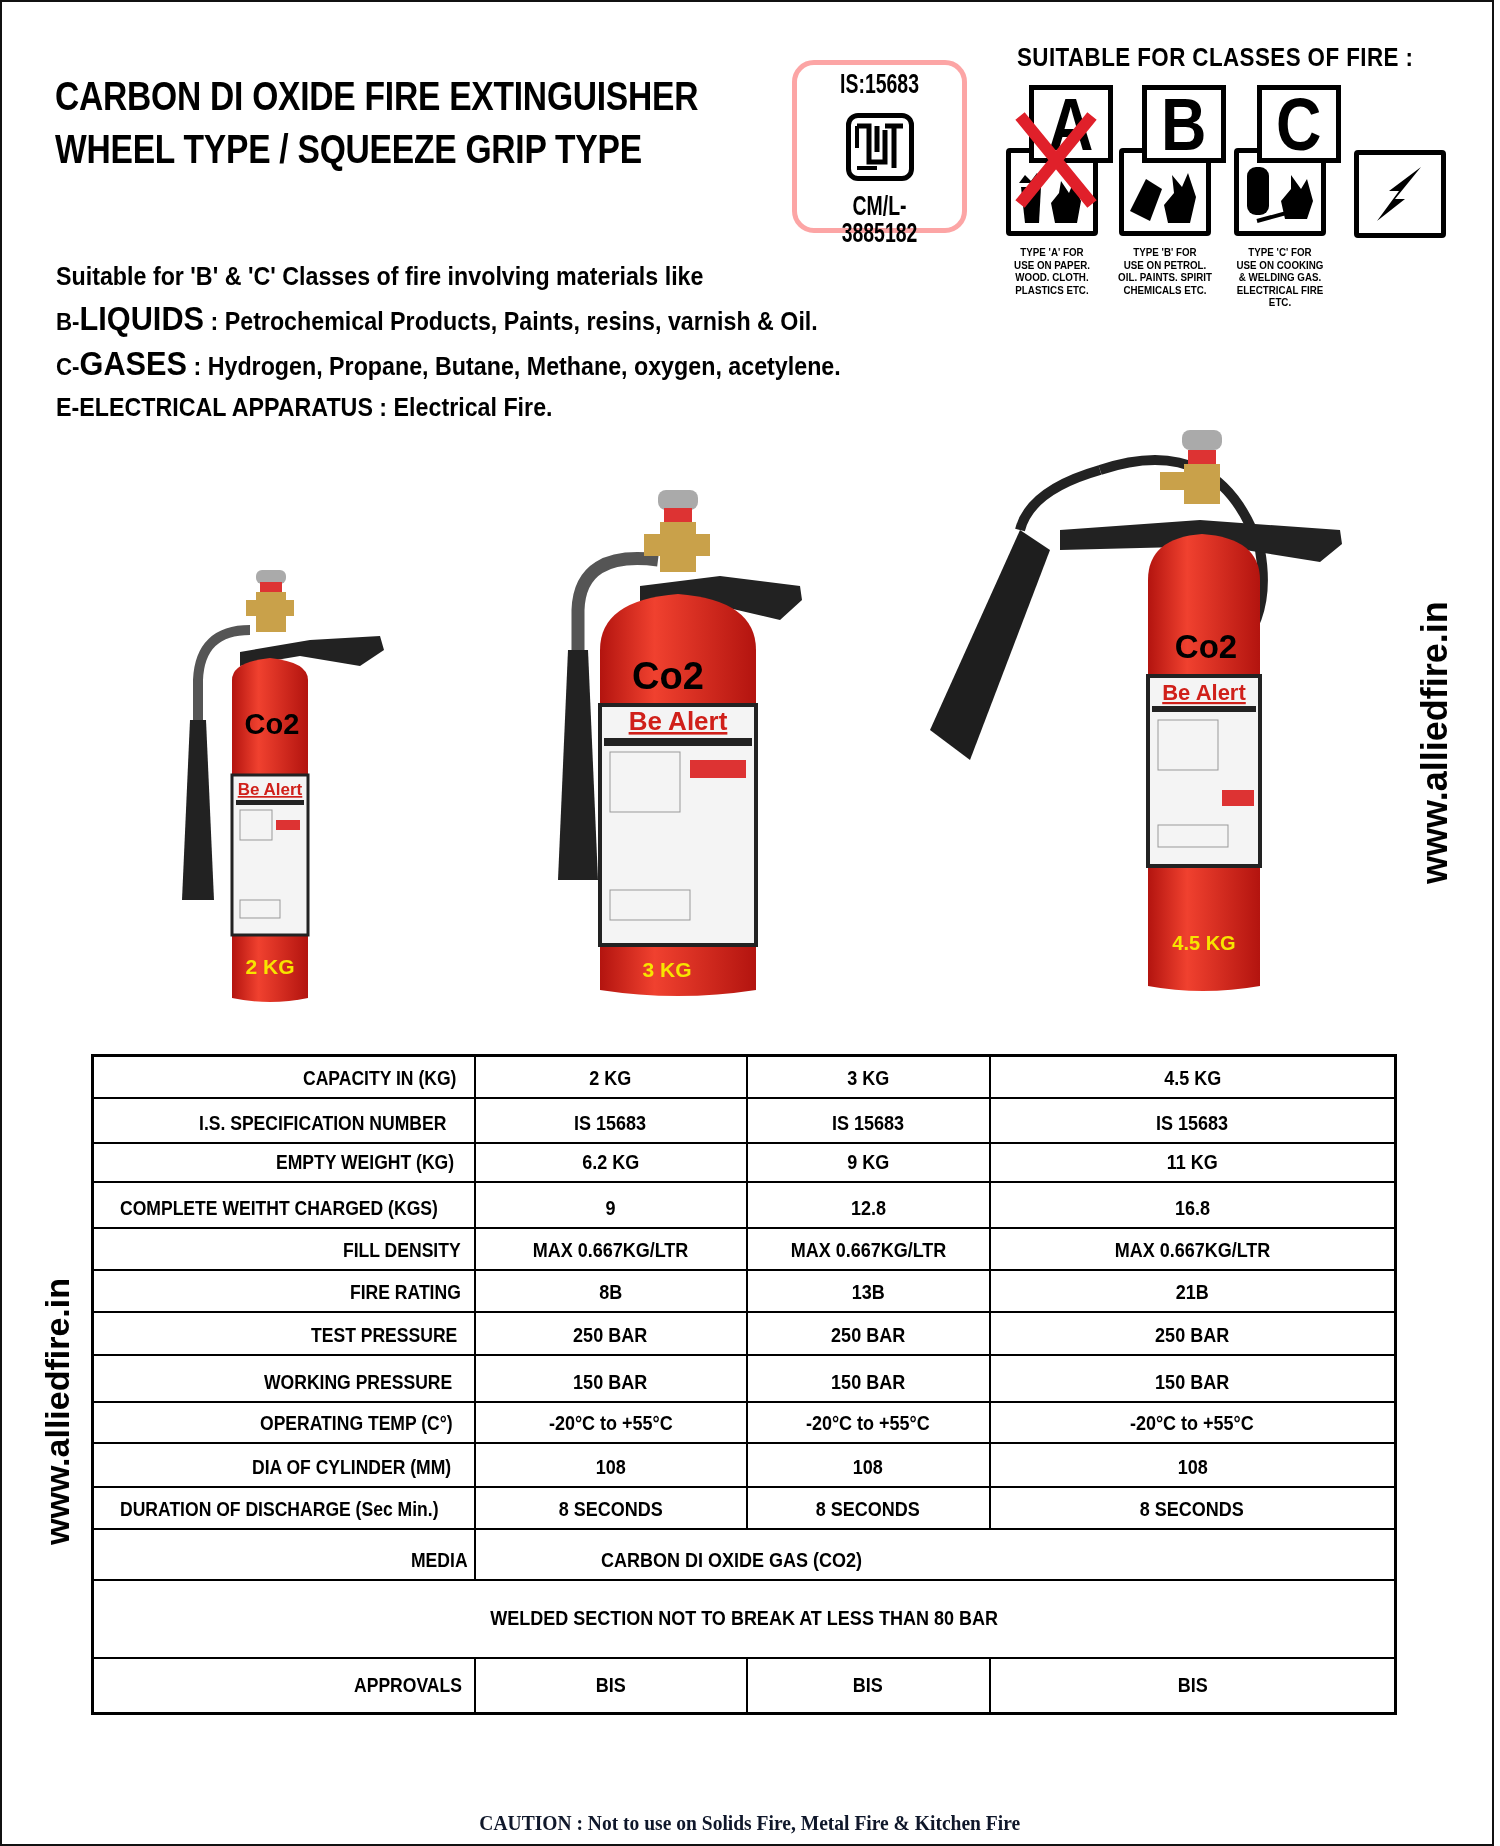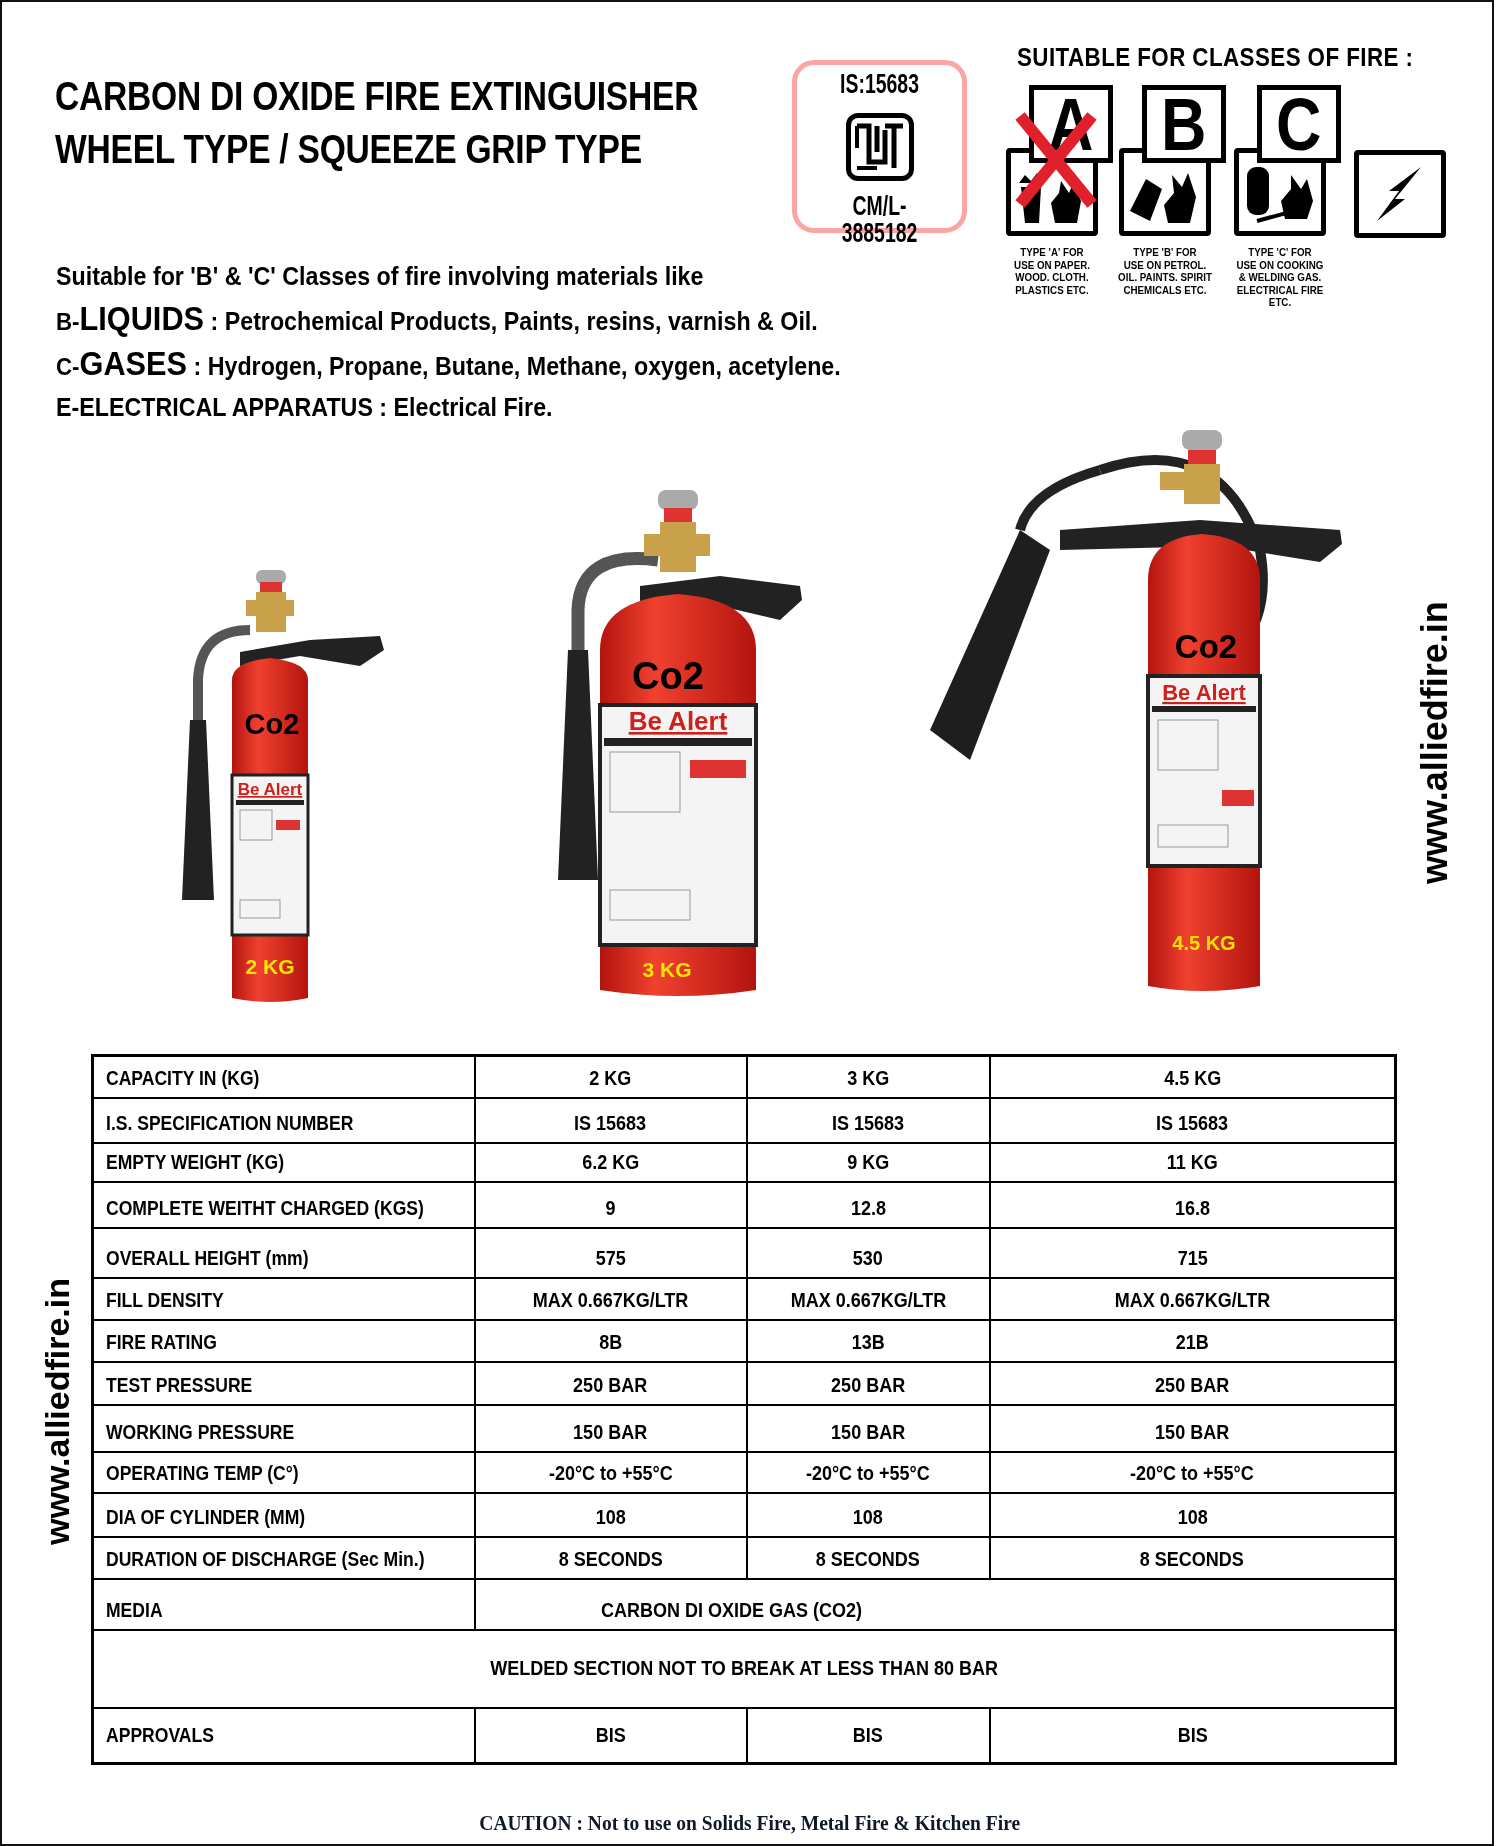--- a/index.html
+++ b/index.html
@@ -31,21 +31,21 @@
   
   .ext-label-co2 { position: absolute; font-weight: bold; color: #000; text-align: center; }
   .ext-kg { position: absolute; font-weight: bold; color: #f7e400; text-align: center; }
 
   
   .vert-text { position: absolute; font-weight: bold; white-space: nowrap; transform: rotate(-90deg); transform-origin: left top; }
 
   
   .spec-table { position: absolute; left: 91px; top: 1054px; width: 1303px; border-collapse: collapse; table-layout: fixed; }
   .spec-table td { border: 2.5px solid #000; font-weight: bold; font-size: 20px; vertical-align: bottom; padding: 0 0 7px 0; white-space: nowrap; }
-  .spec-table td.lbl { padding-left: 12px; text-align: left; font-size: 19.5px; }
+  .spec-table td.lbl { padding-left: 12px; text-align: right; font-size: 19.5px; }
   .spec-table td.val { text-align: center; }
   .spec-table .cell-inner { display: inline-block; transform: scaleX(0.9); transform-origin: left center; }
   .spec-table .val .cell-inner { transform-origin: center center; }
   .outer { border: 3px solid #000; }
 
   .caution { position: absolute; left: 0; width: 1500px; top: 1811px; text-align: center; color: #0f172a; font-weight: bold; font-size: 21px; font-family: Liberation Serif, serif; }
   .caution span { display: inline-block; transform: scaleX(0.93); }
 </style>
 </head>
 <body>
@@ -237,26 +237,20 @@
       <td class="val"><span class="cell-inner">6.2 KG</span></td>
       <td class="val"><span class="cell-inner">9 KG</span></td>
       <td class="val"><span class="cell-inner">11 KG</span></td>
     </tr>
     <tr style="height:46px;">
       <td class="lbl"><span class="cell-inner">COMPLETE WEITHT CHARGED (KGS)</span></td>
       <td class="val"><span class="cell-inner">9</span></td>
       <td class="val"><span class="cell-inner">12.8</span></td>
       <td class="val"><span class="cell-inner">16.8</span></td>
     </tr>
-    <tr style="height:50px;">
-      <td class="lbl"><span class="cell-inner">OVERALL HEIGHT (mm)</span></td>
-      <td class="val"><span class="cell-inner">575</span></td>
-      <td class="val"><span class="cell-inner">530</span></td>
-      <td class="val"><span class="cell-inner">715</span></td>
-    </tr>
     <tr style="height:42px;">
       <td class="lbl"><span class="cell-inner">FILL DENSITY</span></td>
       <td class="val"><span class="cell-inner">MAX 0.667KG/LTR</span></td>
       <td class="val"><span class="cell-inner">MAX 0.667KG/LTR</span></td>
       <td class="val"><span class="cell-inner">MAX 0.667KG/LTR</span></td>
     </tr>
     <tr style="height:42px;">
       <td class="lbl"><span class="cell-inner">FIRE RATING</span></td>
       <td class="val"><span class="cell-inner">8B</span></td>
       <td class="val"><span class="cell-inner">13B</span></td>

